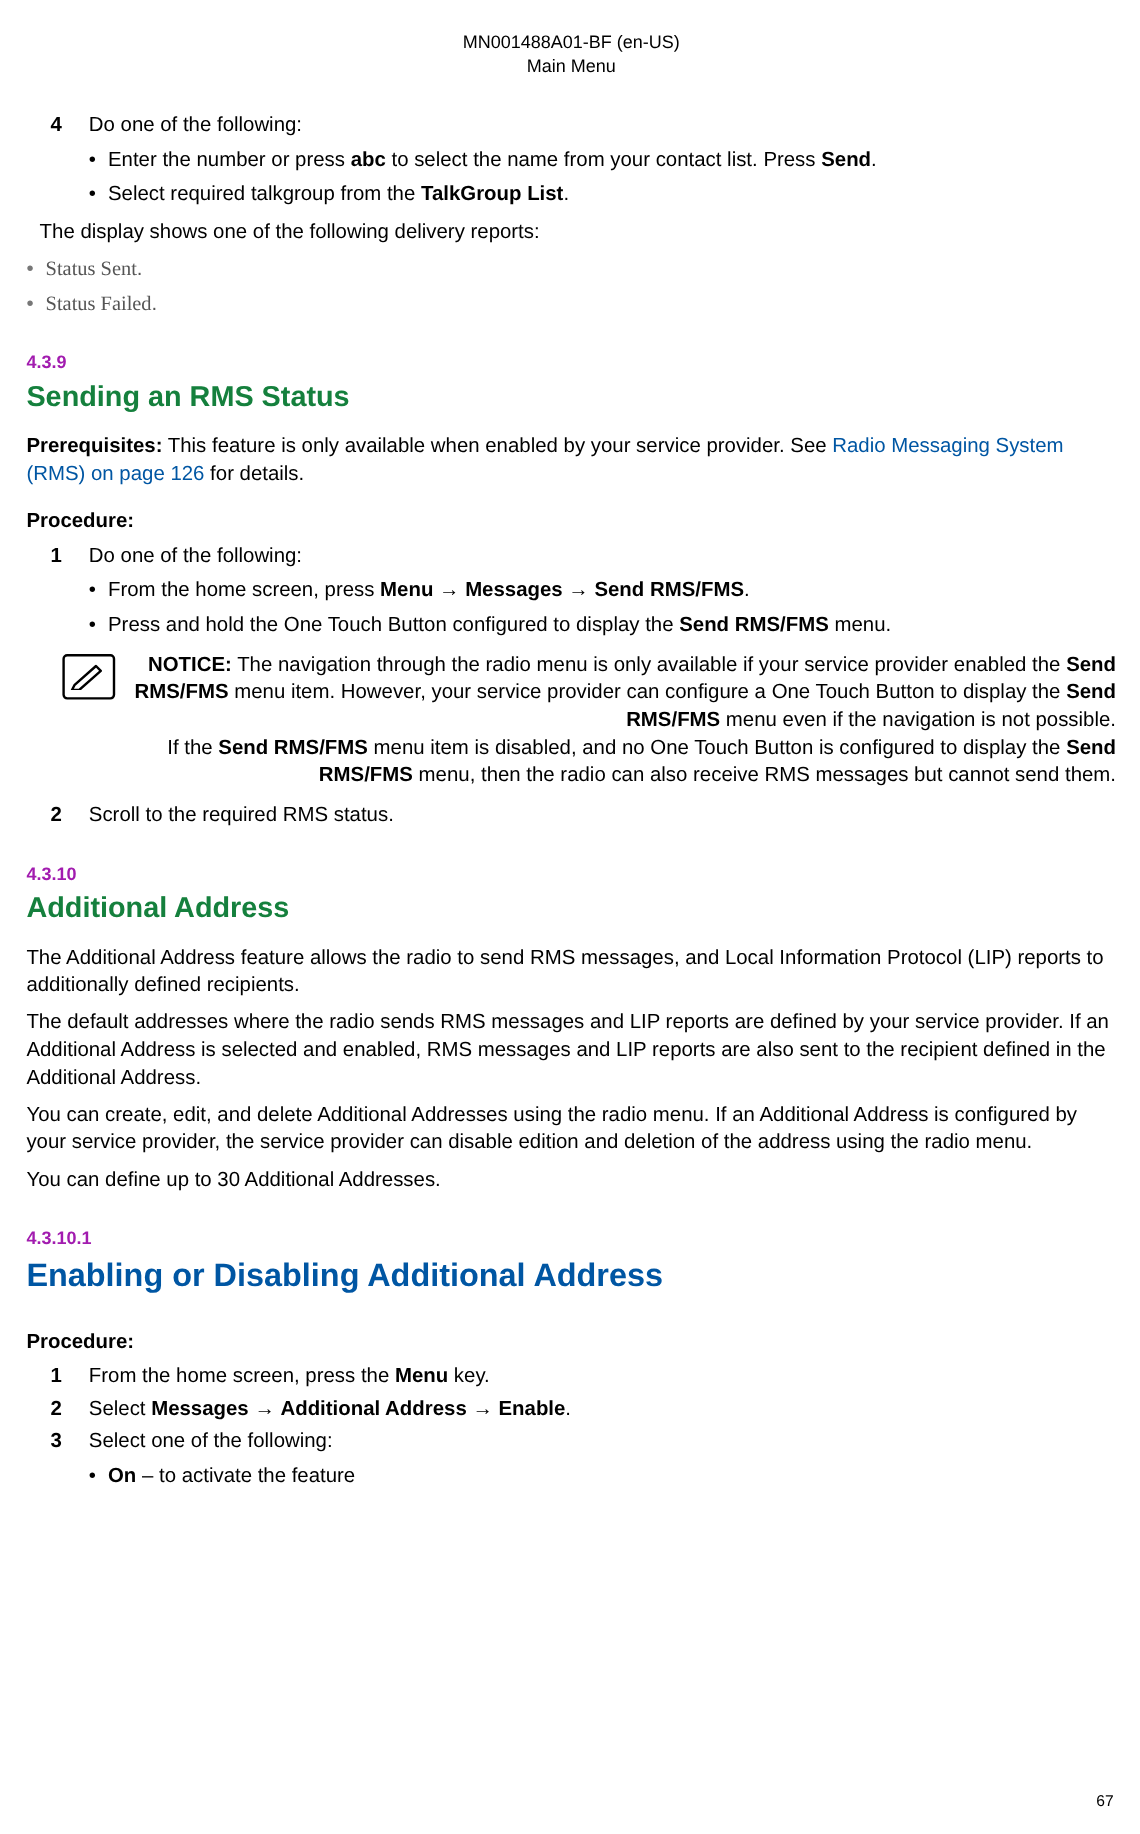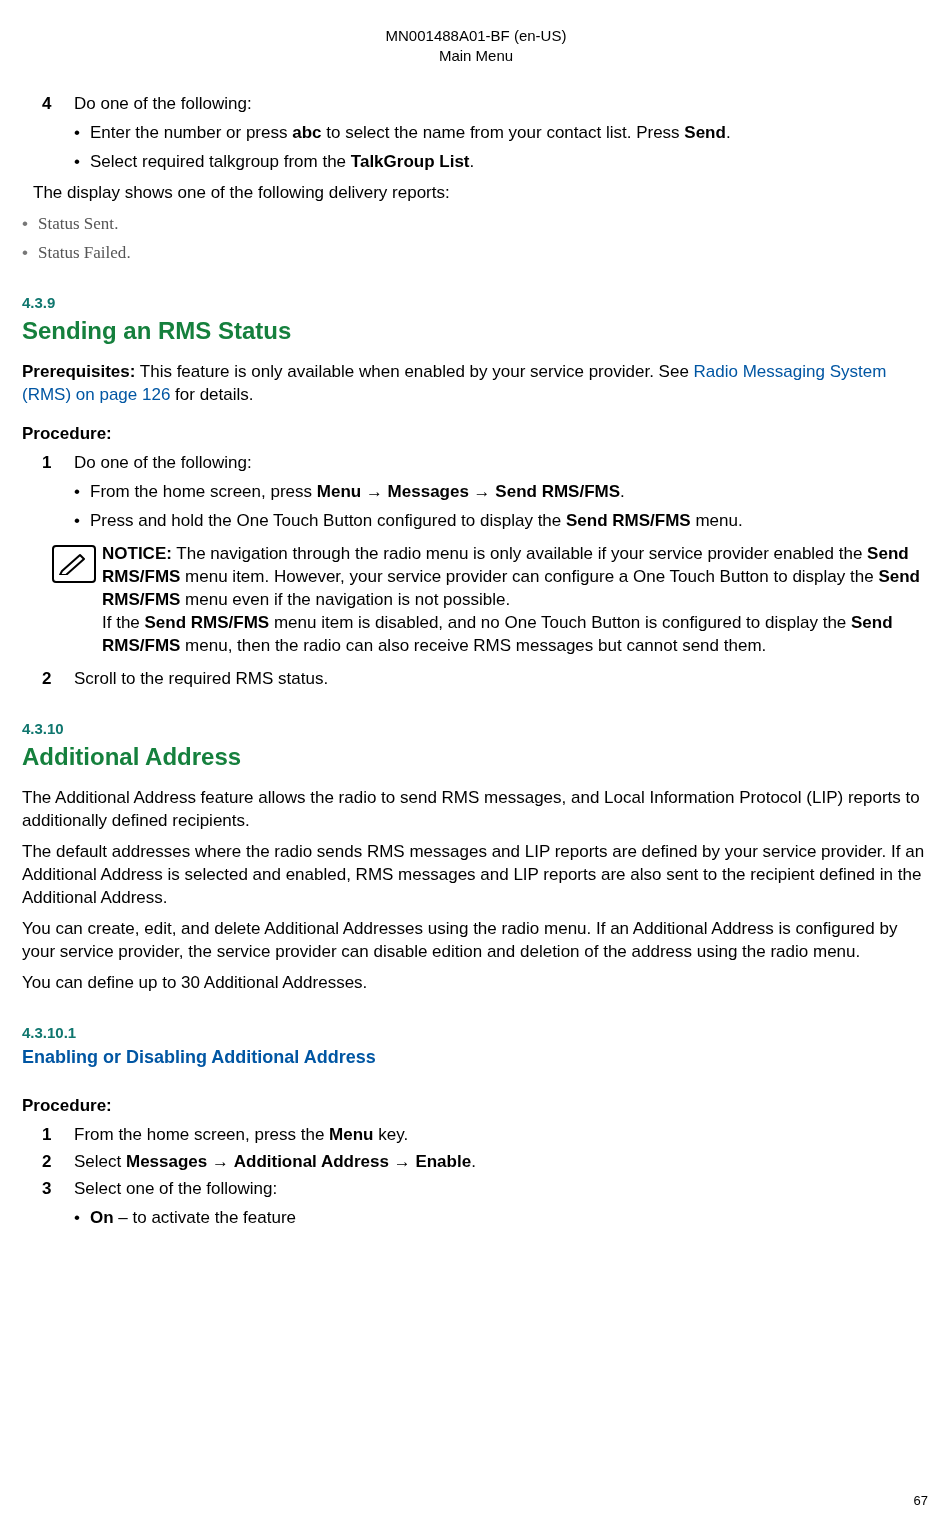--- a/index.html
+++ b/index.html
@@ -34,38 +34,38 @@
     margin-right: 10px;
   }
   .step-content { flex: 1; }
   .bullet-row { display: flex; margin: 6px 0 6px 30px; }
   .bullet-dot { width: 16px; flex: none; }
   .bullet-content { flex: 1; }
   .top-bullet { display: flex; margin: 6px 0 6px 0; }
   .top-dot { width: 16px; flex: none; color:#777; }
   .top-content { flex: 1; font-family: Liberation Serif, serif; color:#555; }
   .para { margin: 8px 0 8px 0; }
-  .section-num { color:#0f766e; font-size: 15px; margin-top: 28px; font-weight: bold;}
+  .section-num { color:#a21caf; font-size: 15px; margin-top: 28px; font-weight: bold;}
   .section-heading {
     color: #15803d;
     font-size: 24px;
     font-weight: bold;
     margin: 2px 0 14px 0;
   }
   .sub-heading {
     color: #0056a3;
-    font-size: 18px;
+    font-size: 27px;
     font-weight: bold;
     margin: 2px 0 26px 0;
   }
   .bold-run { font-weight: bold; }
   .link { color: #0056a3; }
   .notice-block { display: flex; margin: 10px 0 10px 30px; }
   .notice-icon-col { width: 50px; flex: none; }
-  .notice-text { flex: 1; }
+  .notice-text { flex: 1; text-align: right; }
   .watermark {
     position: absolute;
     left: 70px; top: 595px;
     font-size: 120px;
     font-weight: bold;
     color: #e9e9e9;
     letter-spacing: 14px;
     z-index: 0;
     pointer-events: none;
     user-select: none;

